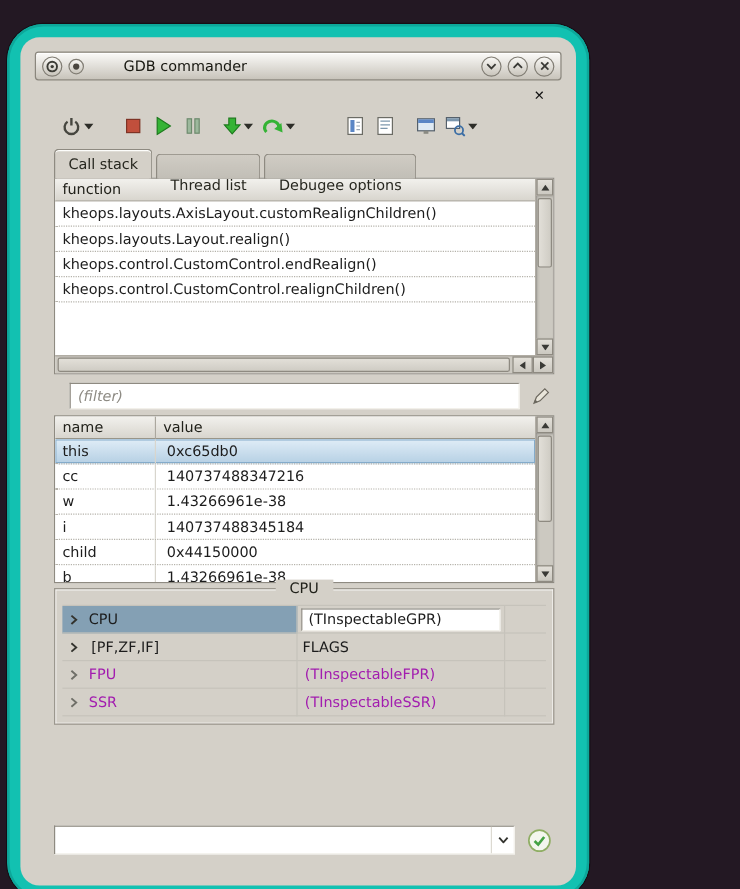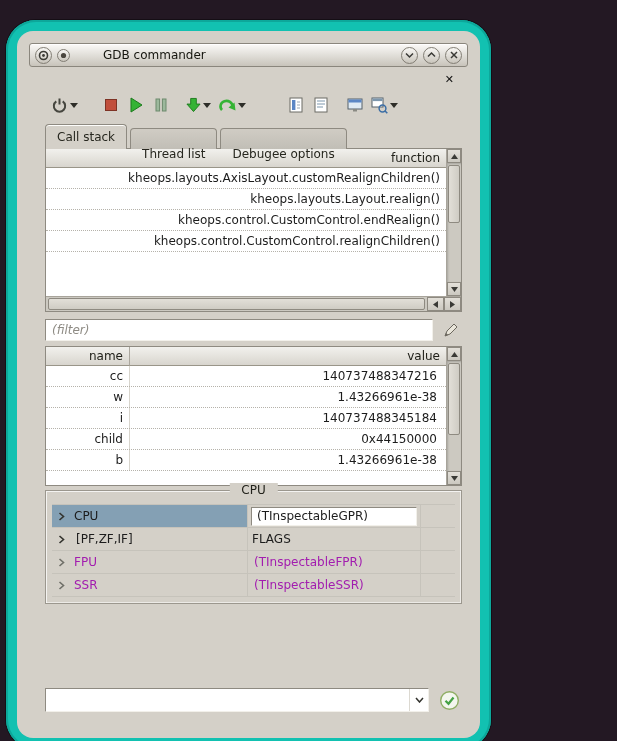--- a/index.html
+++ b/index.html
@@ -55,21 +55,21 @@
     color:#27271f; position:relative; top:0;
   }
   .tab.active {
     height:25px; padding-top:5px; background:#d4d0c8;
     box-shadow: inset 0 1px 0 #fdfdfb;
   }
   
   .table-frame { border:1px solid #8e8a81; background:#fff; margin-top:-1px; }
   .callstack { height:164px; display:grid; grid-template-columns:1fr 15px; grid-template-rows:1fr 15px; }
   .vars      { height:140px; display:grid; grid-template-columns:1fr 15px; grid-template-rows:1fr; }
-  .tf-main { grid-column:1; grid-row:1; overflow:hidden; display:flex; flex-direction:column; min-width:0;text-align:right; }
+  .tf-main { grid-column:1; grid-row:1; overflow:hidden; display:flex; flex-direction:column; min-width:0; }
   .col-header {
     flex:0 0 19px; height:19px; line-height:18px; padding:0 6px;
     background:linear-gradient(#f2f1ed,#d8d5ce);
     border-bottom:1px solid #999589; color:#21211a;
   }
   .rows { flex:1; overflow:hidden; background:#fff; }
   .row { height:21px; line-height:20px; padding:0 6px; border-bottom:1px dotted #b5b2aa;
          white-space:nowrap; overflow:hidden; }
   
   .var-head { display:flex; flex:0 0 19px; height:19px; }
@@ -96,21 +96,21 @@
   .var-thumb { top:2px; height:72px; }
   .hscroll { grid-column:1 / 3; grid-row:2; display:flex; background:#ccc9c1; border-top:1px solid #a8a49b; }
   .h-thumb { flex:1; margin:1px 2px; background:linear-gradient(#e2dfd8,#cfccc4);
              border:1px solid #8e8a81; border-radius:2px; }
   .sb-btn.h { flex:0 0 17px; width:17px; height:auto; }
   
   .filter-row { display:flex; align-items:center; gap:7px; margin:6px 0 5px; height:24px; }
   .filter-input {
     flex:1; height:22px; background:#fff; padding:0 6px;
     border:1px solid; border-color:#8e8a81 #f2f0ea #f2f0ea #8e8a81;
-    font-family:inherit; font-size:12px; color:#1c1c1c; outline:none;
+    font-family:inherit; font-size:12px; color:#1c1c1c; outline:none;margin-left:13px;
   }
   .filter-input::placeholder { color:#8e8b84; font-style:italic; }
   .filter-btn { width:22px; height:22px; display:flex; align-items:center; justify-content:center; }
   
   .cpu { margin-top:4px; position:relative; border:1px solid #9b978e;
          box-shadow: inset 1px 1px 0 rgba(255,255,255,.75), inset -1px -1px 0 rgba(255,255,255,.55);
          padding:13px 6px 6px; }
   .cpu-legend { position:absolute; top:-8px; left:50%; transform:translateX(-50%);
                 background:#d4d0c8; padding:0 12px; color:#21211a; }
   .cpu-grid { display:grid; grid-template-columns:18px 178px 1fr 34px; border-top:1px solid #c6c3bb; }
@@ -327,20 +327,24 @@
       </div>
     </div>
 
     <div class="table-frame vars">
       <div class="tf-main">
         <div class="var-head">
           <div class="vhead name">name</div>
           <div class="vhead value">value</div>
         </div>
         <div class="rows">
+          <div class="vrow selected">
+            <div class="vcell name">this</div>
+            <div class="vcell value">0xc65db0</div>
+          </div>
           <div class="vrow">
             <div class="vcell name">cc</div>
             <div class="vcell value">140737488347216</div>
           </div>
           <div class="vrow">
             <div class="vcell name">w</div>
             <div class="vcell value">1.43266961e-38</div>
           </div>
           <div class="vrow">
             <div class="vcell name">i</div>

